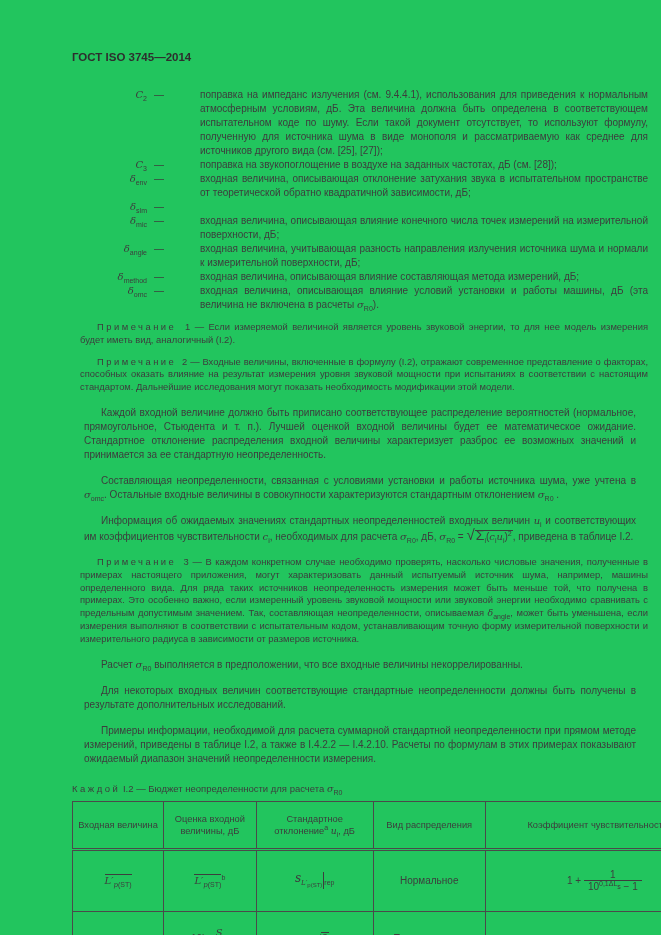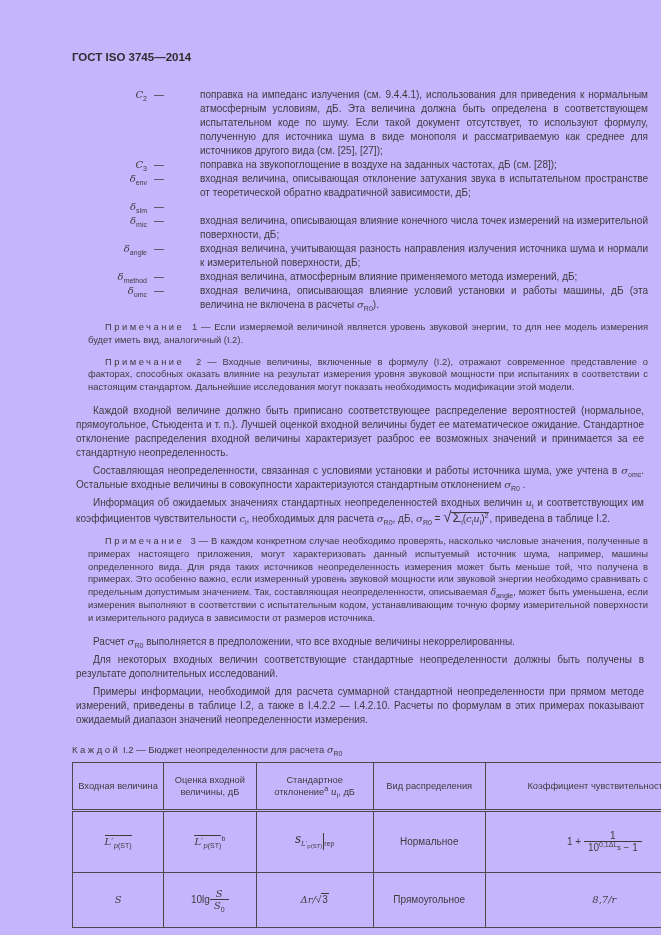--- a/index.html
+++ b/index.html
@@ -1,17 +1,17 @@
 <!DOCTYPE html>
 <html><head>
 <meta charset="utf-8">
 <style>
   html,body{margin:0;padding:0;background:#e9e9e7;}
   .page{
-    position:relative;width:661px;height:935px;background:#c4b5fd;
+    position:relative;width:661px;height:935px;background:#22c55e;
     box-sizing:border-box;padding:50px 13px 0 72px;
     font-family:"Liberation Sans",sans-serif;font-size:10px;line-height:14px;
     color:#3d3d3d;overflow:hidden;
   }
   .doc-header{font-weight:bold;font-size:11.5px;color:#2e2e2e;margin:0 0 24px 0;}
   
   .mi{font-family:"DejaVu Serif",serif;font-style:italic;}
   sub{font-size:7px;vertical-align:-3px;line-height:0;}
   sup{font-size:7px;vertical-align:4px;line-height:0;}
   sub .s2{font-size:6px;vertical-align:-2px;}
@@ -22,24 +22,24 @@
   .rad{font-style:normal;}
   .under-root{border-top:1px solid currentColor;padding:0 1px;}
   .vbar{display:inline-block;width:1px;height:17px;background:currentColor;vertical-align:-7px;margin-left:1px;}
   .sum{font-size:14px;font-style:normal;}
   
   .def-row{display:flex;}
   .def-term{flex:none;width:80px;text-align:right;padding-right:5px;box-sizing:border-box;}
   .def-dash{flex:none;width:14px;text-align:center;}
   .def-text{flex:1;text-align:justify;margin-left:34px;}
   
-  .note{font-size:9.4px;line-height:12.8px;text-align:justify;text-indent:17px;margin:9px 0 0 16px;}
+  .note{font-size:9.4px;line-height:12.8px;text-align:justify;text-indent:17px;margin:9px 0 0 8px;}
   .spaced{letter-spacing:2.5px;}
   
-  .para{margin:4px;text-align:justify;text-indent:17px;}
+  .para{margin:12px;text-align:justify;text-indent:17px;}
   .para-block{margin-top:10px;}
   
   .tbl-caption{margin:16px 0 5px 0;font-size:9.5px;}
   table.tbl{width:652px;border-collapse:collapse;table-layout:fixed;font-size:9.3px;line-height:12px;}
   table.tbl th,table.tbl td{border:1px solid #4a4a4a;padding:4px 3px;text-align:center;}
   table.tbl th{font-weight:normal;vertical-align:middle;height:38px;border-bottom:3px double #4a4a4a;}
   table.tbl td{vertical-align:middle;font-size:10px;}
   .row1 td{height:52px;}
   .row2 td{height:46px;}
   .page-number{margin-top:13px;font-size:10.5px;color:#4a4a4a;}
@@ -77,21 +77,21 @@
       <span class="def-text">входная величина, описывающая влияние конечного числа точек измерений на измерительной поверхности, дБ;</span>
     </div>
     <div class="def-row">
       <span class="def-term"><span class="mi">δ</span><sub>angle</sub></span>
       <span class="def-dash">—</span>
       <span class="def-text">входная величина, учитывающая разность направления излучения источника шума и нормали к измерительной поверхности, дБ;</span>
     </div>
     <div class="def-row">
       <span class="def-term"><span class="mi">δ</span><sub>method</sub></span>
       <span class="def-dash">—</span>
-      <span class="def-text">входная величина, атмосферным влияние применяемого метода измерений, дБ;</span>
+      <span class="def-text">входная величина, описывающая влияние составляющая метода измерений, дБ;</span>
     </div>
     <div class="def-row">
       <span class="def-term"><span class="mi">δ</span><sub>omc</sub></span>
       <span class="def-dash">—</span>
       <span class="def-text"><span>входная величина, описывающая влияние условий установки и работы машины, дБ (эта величина не включена в расчеты </span><span class="mi">σ</span><sub>R0</sub><span>).</span></span>
     </div>
   </div>
 
   <p class="note">
     <span class="spaced">Примечание</span>&nbsp;&nbsp;<span>1</span><span> — Если измеряемой величиной является уровень звуковой энергии, то для нее модель измерения будет иметь вид, аналогичный (I.2).</span>

